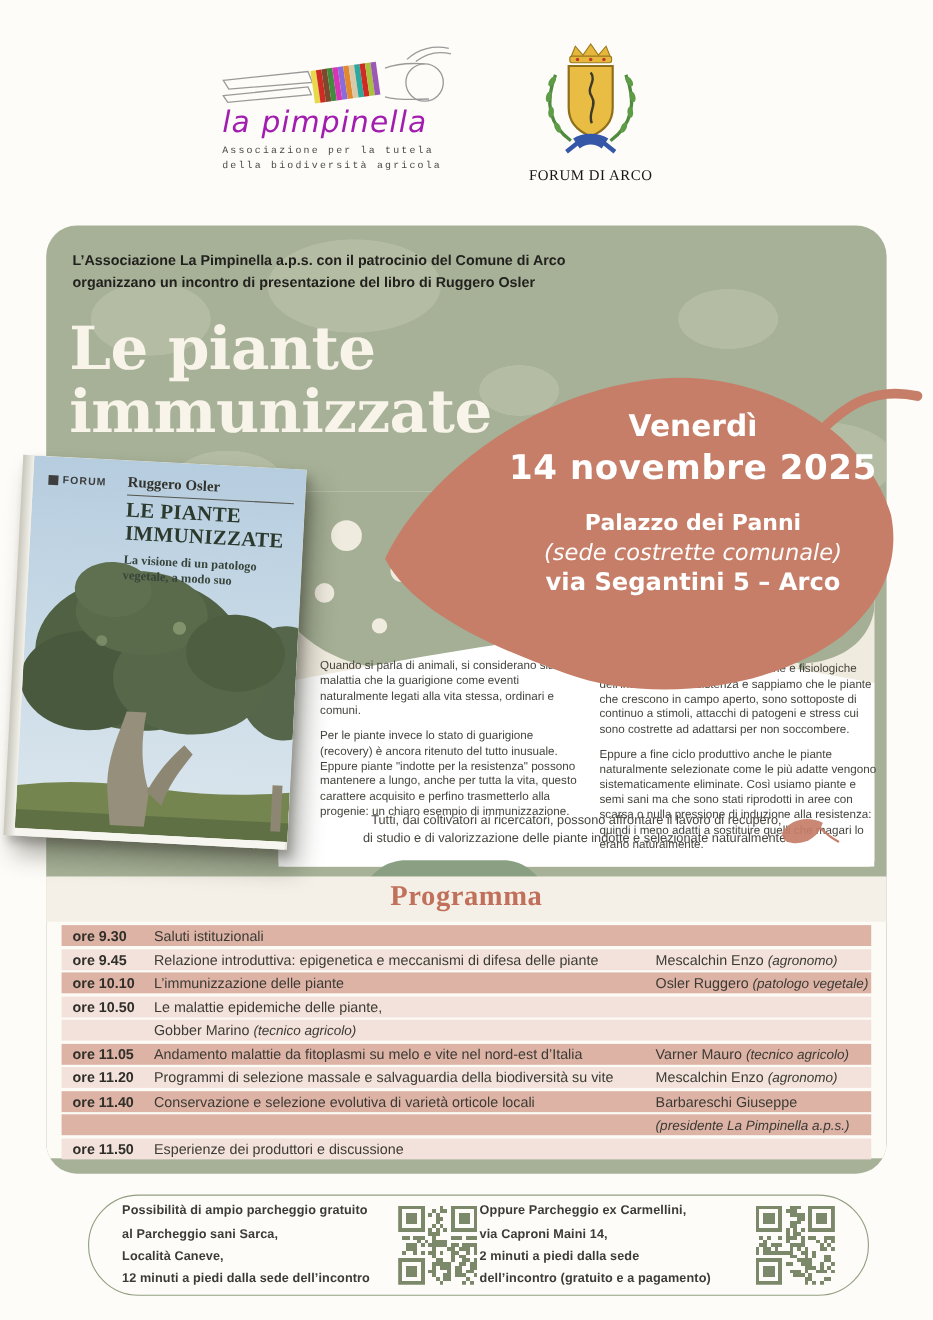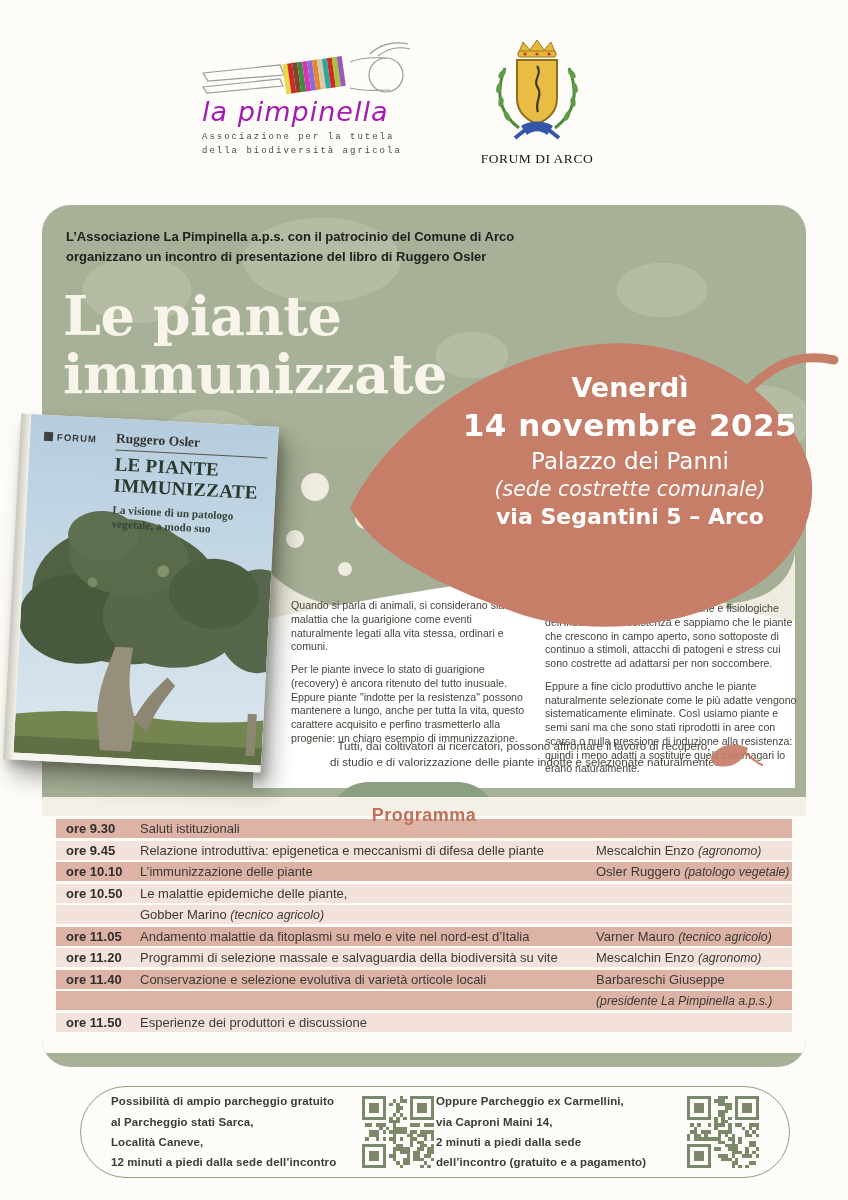--- a/index.html
+++ b/index.html
@@ -54,23 +54,23 @@
   .desc-right{left:292px;top:155px;width:252px;}
   .closing{position:absolute;left:0;top:291px;width:100%;text-align:center;
     font-size:11.6px;line-height:1.4;color:#45443d;}
   .mini-leaf{position:absolute;left:455px;top:294px;}
 
   .trunk{position:absolute;left:280px;top:572px;z-index:1;}
 
   
   .program-area{position:absolute;left:0;top:592px;width:764px;height:256px;
     background:var(--content-bg);z-index:2;}
-  .prog-heading{margin:0;height:19px;line-height:36px;text-align:center;
-    background:var(--heading-band);font-family:Liberation Sans, sans-serif;font-weight:700;
-    font-size:18px;letter-spacing:.5px;color:var(--salmon-dark);}
+  .prog-heading{margin:0;height:41px;line-height:36px;text-align:center;
+    background:var(--heading-band);font-family:Liberation Serif, serif;font-weight:700;
+    font-size:26px;letter-spacing:.5px;color:var(--salmon-dark);}
   #prog-rows{margin:3px 14px 0 14px;}
   .prog-row{display:grid;grid-template-columns:74px 1fr 186px;align-items:center;
     height:19px;margin-bottom:2.5px;padding:0 10px;font-size:13px;color:#3b3a34;}
   .prog-row.dark{background:var(--row-dark);}
   .prog-row.light{background:var(--row-light);}
   .prog-time{font-weight:700;color:#2f2e29;white-space:nowrap;}
   .prog-title{white-space:nowrap;}
   .prog-speaker{white-space:nowrap;}
   .sp-note{font-style:italic;font-size:12.3px;}
 
@@ -93,21 +93,21 @@
     font-weight:700;font-size:19px;line-height:1.1;color:#2c3a2e;letter-spacing:.3px;}
   .cover-sub{position:absolute;left:86px;top:84px;font-family:"Liberation Serif",serif;
     font-weight:700;font-size:11.3px;line-height:1.25;color:#37443a;}
 
   
   .date-leaf-svg{position:absolute;left:346px;top:336px;z-index:4;overflow:visible;}
   .date-text{position:absolute;left:430px;top:372px;width:400px;text-align:center;
     color:#fff;z-index:5;font-family:"DejaVu Sans",sans-serif;}
   .d1{font-size:27px;font-weight:700;}
   .d2{font-size:31px;font-weight:700;letter-spacing:.5px;margin-top:4px;}
-  .d3{font-size:23px;font-weight:400;margin-top:5px;}
+  .d3{font-size:20px;font-weight:700;margin-top:20px;}
   .d4{font-size:20.5px;font-style:italic;font-weight:400;opacity:.97;margin-top:3px;}
   .d5{font-size:22px;font-weight:700;margin-top:3px;}
 
   
   .footer-box{position:absolute;left:80px;top:1086px;width:710px;height:92px;
     border:1.6px solid var(--footer-border);border-radius:47px;box-sizing:border-box;
     display:flex;align-items:center;gap:2px;padding:0 30px;background:transparent;}
   .park-text{flex:1 1 0;min-width:0;font-size:11.5px;font-weight:700;color:#3c3b35;
     line-height:1.78;letter-spacing:.1px;}
   .qr{flex:0 0 auto;}
@@ -359,21 +359,21 @@
     <div class="d1">Venerdì</div>
     <div class="d2">14 novembre 2025</div>
     <div class="d3">Palazzo dei Panni</div>
     <div class="d4">(sede costrette comunale)</div>
     <div class="d5">via Segantini 5 – Arco</div>
   </div>
 
   <footer class="footer-box">
     <div class="park-text" id="park-left">
         <div>Possibilità di ampio parcheggio gratuito</div>
-        <div>al Parcheggio stati Sarca,</div>
+        <div>al Parcheggio sani Sarca,</div>
         <div>Località Caneve,</div>
         <div>12 minuti a piedi dalla sede dell’incontro</div>
       </div>
     <svg class="qr" id="qr1" width="72" height="72" viewBox="0 0 21 21" shape-rendering="crispEdges">
         <path d="M0 0h1v1h-1zM1 0h1v1h-1zM2 0h1v1h-1zM3 0h1v1h-1zM4 0h1v1h-1zM5 0h1v1h-1zM6 0h1v1h-1zM11 0h1v1h-1zM14 0h1v1h-1zM15 0h1v1h-1zM16 0h1v1h-1zM17 0h1v1h-1zM18 0h1v1h-1zM19 0h1v1h-1zM20 0h1v1h-1zM0 1h1v1h-1zM6 1h1v1h-1zM9 1h1v1h-1zM11 1h1v1h-1zM12 1h1v1h-1zM14 1h1v1h-1zM20 1h1v1h-1zM0 2h1v1h-1zM2 2h1v1h-1zM3 2h1v1h-1zM4 2h1v1h-1zM6 2h1v1h-1zM8 2h1v1h-1zM10 2h1v1h-1zM14 2h1v1h-1zM16 2h1v1h-1zM17 2h1v1h-1zM18 2h1v1h-1zM20 2h1v1h-1zM0 3h1v1h-1zM2 3h1v1h-1zM3 3h1v1h-1zM4 3h1v1h-1zM6 3h1v1h-1zM10 3h1v1h-1zM11 3h1v1h-1zM14 3h1v1h-1zM16 3h1v1h-1zM17 3h1v1h-1zM18 3h1v1h-1zM20 3h1v1h-1zM0 4h1v1h-1zM2 4h1v1h-1zM3 4h1v1h-1zM4 4h1v1h-1zM6 4h1v1h-1zM10 4h1v1h-1zM14 4h1v1h-1zM16 4h1v1h-1zM17 4h1v1h-1zM18 4h1v1h-1zM20 4h1v1h-1zM0 5h1v1h-1zM6 5h1v1h-1zM9 5h1v1h-1zM11 5h1v1h-1zM14 5h1v1h-1zM20 5h1v1h-1zM0 6h1v1h-1zM1 6h1v1h-1zM2 6h1v1h-1zM3 6h1v1h-1zM4 6h1v1h-1zM5 6h1v1h-1zM6 6h1v1h-1zM8 6h1v1h-1zM10 6h1v1h-1zM12 6h1v1h-1zM14 6h1v1h-1zM15 6h1v1h-1zM16 6h1v1h-1zM17 6h1v1h-1zM18 6h1v1h-1zM19 6h1v1h-1zM20 6h1v1h-1zM8 7h1v1h-1zM9 7h1v1h-1zM10 7h1v1h-1zM1 8h1v1h-1zM2 8h1v1h-1zM4 8h1v1h-1zM5 8h1v1h-1zM6 8h1v1h-1zM9 8h1v1h-1zM14 8h1v1h-1zM15 8h1v1h-1zM16 8h1v1h-1zM18 8h1v1h-1zM19 8h1v1h-1zM20 8h1v1h-1zM5 9h1v1h-1zM7 9h1v1h-1zM9 9h1v1h-1zM10 9h1v1h-1zM11 9h1v1h-1zM12 9h1v1h-1zM2 10h1v1h-1zM3 10h1v1h-1zM4 10h1v1h-1zM6 10h1v1h-1zM8 10h1v1h-1zM9 10h1v1h-1zM10 10h1v1h-1zM11 10h1v1h-1zM12 10h1v1h-1zM14 10h1v1h-1zM15 10h1v1h-1zM17 10h1v1h-1zM18 10h1v1h-1zM19 10h1v1h-1zM20 10h1v1h-1zM2 11h1v1h-1zM3 11h1v1h-1zM4 11h1v1h-1zM9 11h1v1h-1zM13 11h1v1h-1zM14 11h1v1h-1zM16 11h1v1h-1zM17 11h1v1h-1zM18 11h1v1h-1zM20 11h1v1h-1zM1 12h1v1h-1zM4 12h1v1h-1zM6 12h1v1h-1zM8 12h1v1h-1zM9 12h1v1h-1zM11 12h1v1h-1zM14 12h1v1h-1zM15 12h1v1h-1zM18 12h1v1h-1zM20 12h1v1h-1zM9 13h1v1h-1zM14 13h1v1h-1zM16 13h1v1h-1zM17 13h1v1h-1zM0 14h1v1h-1zM1 14h1v1h-1zM2 14h1v1h-1zM3 14h1v1h-1zM4 14h1v1h-1zM5 14h1v1h-1zM6 14h1v1h-1zM10 14h1v1h-1zM11 14h1v1h-1zM14 14h1v1h-1zM17 14h1v1h-1zM18 14h1v1h-1zM20 14h1v1h-1zM0 15h1v1h-1zM6 15h1v1h-1zM9 15h1v1h-1zM10 15h1v1h-1zM11 15h1v1h-1zM12 15h1v1h-1zM13 15h1v1h-1zM16 15h1v1h-1zM17 15h1v1h-1zM19 15h1v1h-1zM20 15h1v1h-1zM0 16h1v1h-1zM2 16h1v1h-1zM3 16h1v1h-1zM4 16h1v1h-1zM6 16h1v1h-1zM9 16h1v1h-1zM11 16h1v1h-1zM12 16h1v1h-1zM13 16h1v1h-1zM15 16h1v1h-1zM16 16h1v1h-1zM19 16h1v1h-1zM20 16h1v1h-1zM0 17h1v1h-1zM2 17h1v1h-1zM3 17h1v1h-1zM4 17h1v1h-1zM6 17h1v1h-1zM8 17h1v1h-1zM9 17h1v1h-1zM13 17h1v1h-1zM15 17h1v1h-1zM16 17h1v1h-1zM18 17h1v1h-1zM19 17h1v1h-1zM0 18h1v1h-1zM2 18h1v1h-1zM3 18h1v1h-1zM4 18h1v1h-1zM6 18h1v1h-1zM9 18h1v1h-1zM12 18h1v1h-1zM13 18h1v1h-1zM15 18h1v1h-1zM16 18h1v1h-1zM17 18h1v1h-1zM20 18h1v1h-1zM0 19h1v1h-1zM6 19h1v1h-1zM10 19h1v1h-1zM12 19h1v1h-1zM13 19h1v1h-1zM18 19h1v1h-1zM0 20h1v1h-1zM1 20h1v1h-1zM2 20h1v1h-1zM3 20h1v1h-1zM4 20h1v1h-1zM5 20h1v1h-1zM6 20h1v1h-1zM11 20h1v1h-1zM17 20h1v1h-1zM19 20h1v1h-1z" fill="var(--qr-green)"></path>
       </svg>
     <div class="park-text" id="park-right">
         <div>Oppure Parcheggio ex Carmellini,</div>
         <div>via Caproni Maini 14,</div>
         <div>2 minuti a piedi dalla sede</div>

